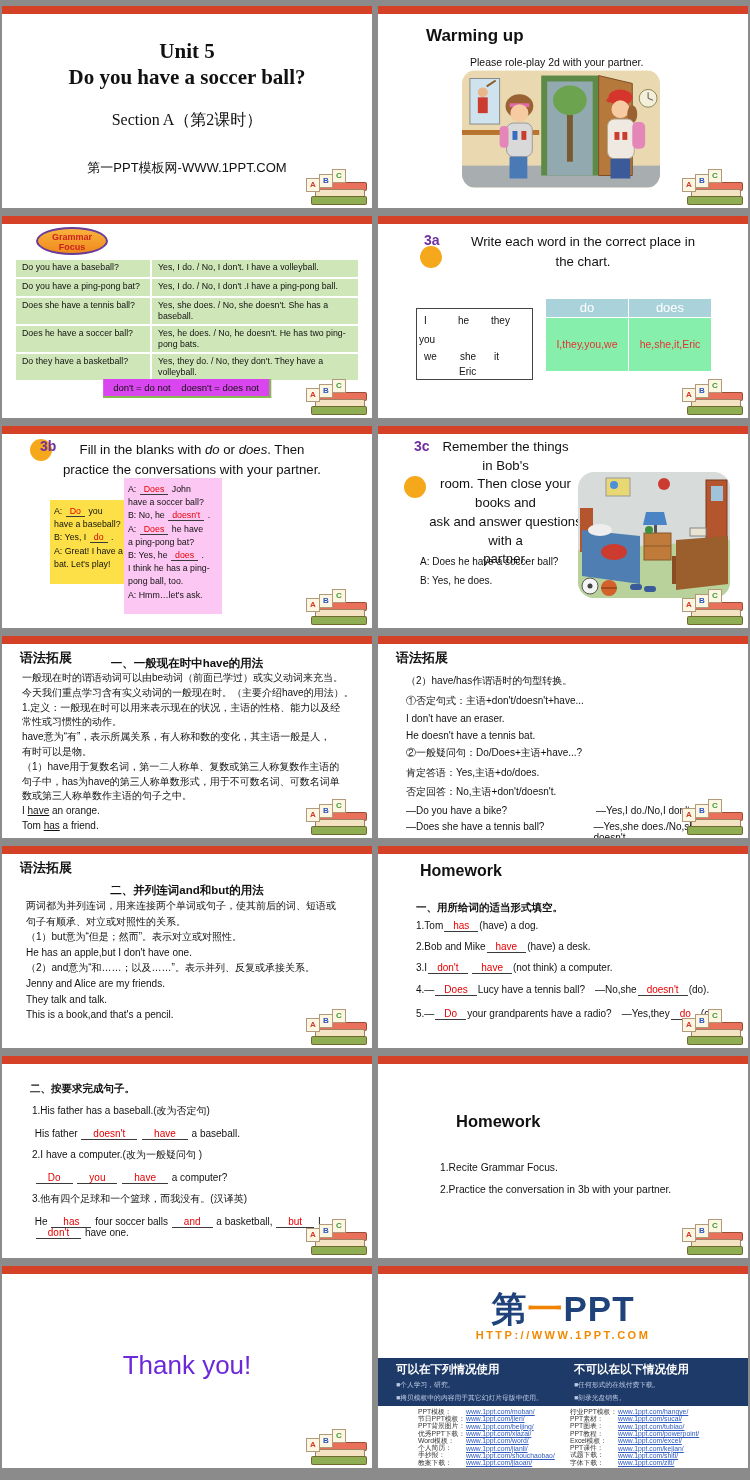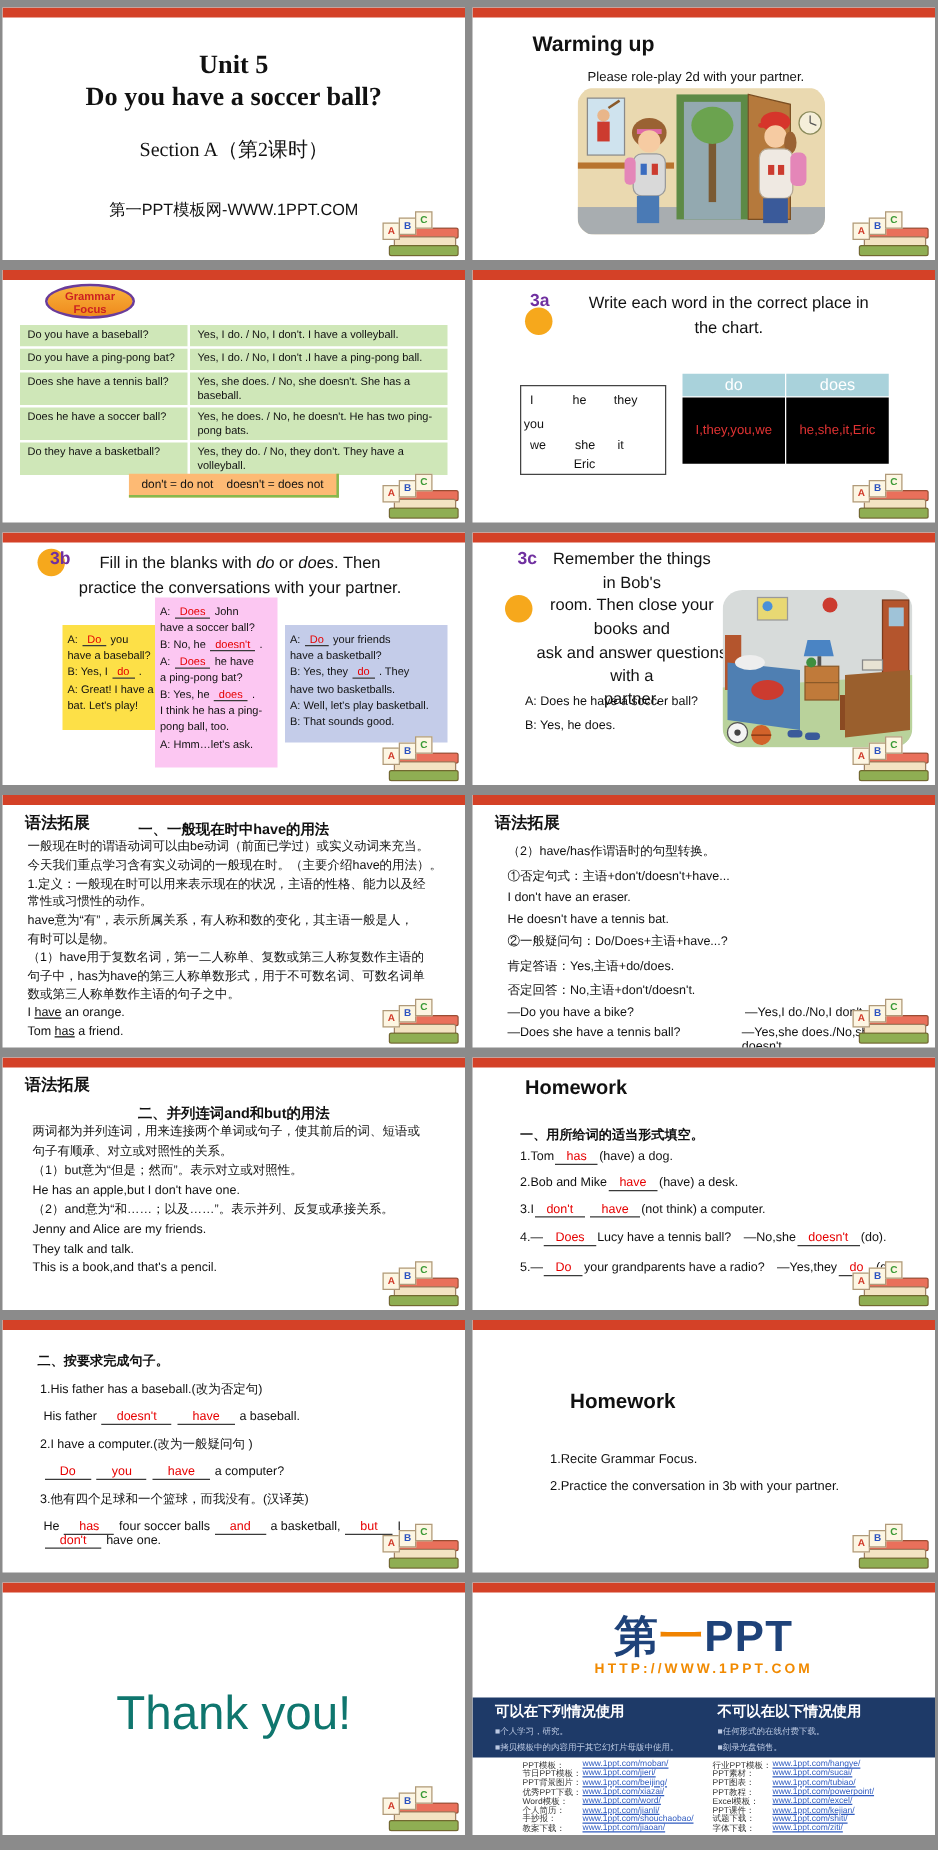--- a/index.html
+++ b/index.html
@@ -29,28 +29,28 @@
   .s1-sub{position:absolute;left:0;right:0;top:104px;font-family:Liberation Serif, serif;font-size:16px;text-align:center;}
   .s1-foot{position:absolute;left:0;right:0;top:153px;font-size:13px;text-align:center;}
   
   .s2-h{position:absolute;left:48px;top:20px;font-weight:bold;font-size:17px;}
   .s2-i{position:absolute;left:92px;top:50px;font-size:10.5px;}
   .s2-img{position:absolute;left:84px;top:64px;width:198px;height:118px;border-radius:14px;overflow:hidden;}
   
   .gbadge{position:absolute;left:34px;top:11px;width:72px;height:28px;border-radius:50%;border:2px solid #6a3c9a;background:linear-gradient(#f9b23c,#ef8a1d);color:#cc2222;font-weight:bold;font-size:9px;line-height:1.15;text-align:center;padding-top:3px;box-sizing:border-box;}
   .gtable{position:absolute;left:14px;top:44px;display:grid;grid-template-columns:134px 206px;grid-template-rows:17px 17px 26px 26px 26px;gap:2px;}
   .gtable div{background:#cfe7b8;font-size:8.8px;line-height:1.2;padding:2px 4px 0 6px;}
-  .gnote{position:absolute;left:50%;transform:translateX(-50%);top:163px;background:#fdba74;border-right:2px solid #86b94e;border-bottom:2px solid #86b94e;font-size:9.5px;padding:3px 10px;white-space:pre;}
+  .gnote{position:absolute;left:50%;transform:translateX(-50%);top:163px;background:#d946ef;border-right:2px solid #86b94e;border-bottom:2px solid #86b94e;font-size:9.5px;padding:3px 10px;white-space:pre;}
   
   .s4-title{position:absolute;left:60px;top:16px;width:290px;font-size:13.2px;line-height:1.5;text-align:center;white-space:pre-wrap;}
   .wordbox{position:absolute;left:38px;top:92px;width:115px;height:70px;border:1px solid #444;font-size:10px;}
   .wordbox span{position:absolute;}
   .dtable{position:absolute;left:168px;top:83px;display:grid;grid-template-columns:82px 82px;gap:1px;}
   .dtable .hd{height:18px;background:#a9d2db;color:#fff;font-size:13px;text-align:center;line-height:18px;}
-  .dtable .bd{height:53px;background:#000000;color:#e23333;font-size:10.5px;text-align:center;line-height:53px;}
+  .dtable .bd{height:53px;background:#86efac;color:#e23333;font-size:10.5px;text-align:center;line-height:53px;}
   
   .s5-title{position:absolute;left:30px;top:14px;width:320px;font-size:13.2px;line-height:1.5;text-align:center;white-space:pre-wrap;}
   .box{position:absolute;font-size:8.8px;line-height:1.5;padding:5px 4px;white-space:pre-wrap;box-sizing:border-box;}
   .box .ans{padding:0 4px;}
   .boxy{left:48px;top:74px;width:84px;height:84px;background:#fde047;}
   .boxp{left:122px;top:52px;width:98px;height:136px;background:#fcc7f2;}
   .boxl{left:226px;top:74px;width:130px;height:94px;background:#c4cce9;}
   
   .s6-text{position:absolute;left:30px;top:12px;width:195px;font-size:13.2px;line-height:1.42;text-align:center;white-space:pre-wrap;}
   .s6-qa{position:absolute;left:42px;top:126px;font-size:10px;line-height:1.9;white-space:pre-wrap;}
@@ -74,21 +74,21 @@
   
   .s11-sub{position:absolute;left:28px;top:26px;font-weight:bold;font-size:10.5px;}
   .s11-body{position:absolute;left:30px;top:48px;width:330px;font-size:10px;}
   .s11-body .ln{margin-bottom:9.5px;white-space:pre-wrap;}
   .s11-body .ans{padding:0 12px;}
   
   .s12-h{position:absolute;left:78px;top:56px;font-weight:bold;font-size:16.5px;}
   .s12-i1{position:absolute;left:62px;top:106px;font-size:10.3px;}
   .s12-i2{position:absolute;left:62px;top:128px;font-size:10.3px;}
   
-  .s13-msg{position:absolute;left:0;right:0;top:84px;text-align:center;font-size:38px;color:#0f766e;}
+  .s13-msg{position:absolute;left:0;right:0;top:84px;text-align:center;font-size:26px;color:#6d28d9;}
   
   .logo{position:absolute;left:0;right:0;top:20px;text-align:center;font-weight:bold;font-size:35px;letter-spacing:1px;}
   .logo .lb{color:#1e4279;}
   .logo .lo{color:#f08300;}
   .logo-url{position:absolute;left:0;right:0;top:63px;text-align:center;font-weight:bold;font-size:11px;letter-spacing:2.5px;color:#f18a00;}
   .banner{position:absolute;left:0;right:0;top:92px;height:48px;background:#1e3a68;}
   .bcol1{position:absolute;left:18px;top:4px;width:160px;}
   .bcol2{position:absolute;left:196px;top:4px;width:168px;}
   .bh{font-size:11.5px;font-weight:bold;color:#ffffff;}
   .bi{font-size:6.8px;color:#bcc9e2;margin-top:3px;}
@@ -246,26 +246,20 @@
 bat. Let's play!</span></div>
     <div class="box boxp"><span>A: </span><span class="ans">Does</span><span> John
 have a soccer ball?
 B: No, he </span><span class="ans">doesn't</span><span> .
 A: </span><span class="ans">Does</span><span> he have
 a ping-pong bat?
 B: Yes, he </span><span class="ans">does</span><span> .
 I think he has a ping-
 pong ball, too.
 A: Hmm…let's ask.</span></div>
-    <div class="box boxl"><span>A: </span><span class="ans">Do</span><span> your friends
-have a basketball?
-B: Yes, they </span><span class="ans">do</span><span> . They
-have two basketballs.
-A: Well, let's play basketball.
-B: That sounds good.</span></div>
     <div class="abc">
         <i class="bk bk1"></i>
         <i class="bk bk2"></i>
         <i class="bk bk3"></i>
         <b class="blk blkA">A</b>
         <b class="blk blkB">B</b>
         <b class="blk blkC">C</b>
       </div>
   </section>
 

